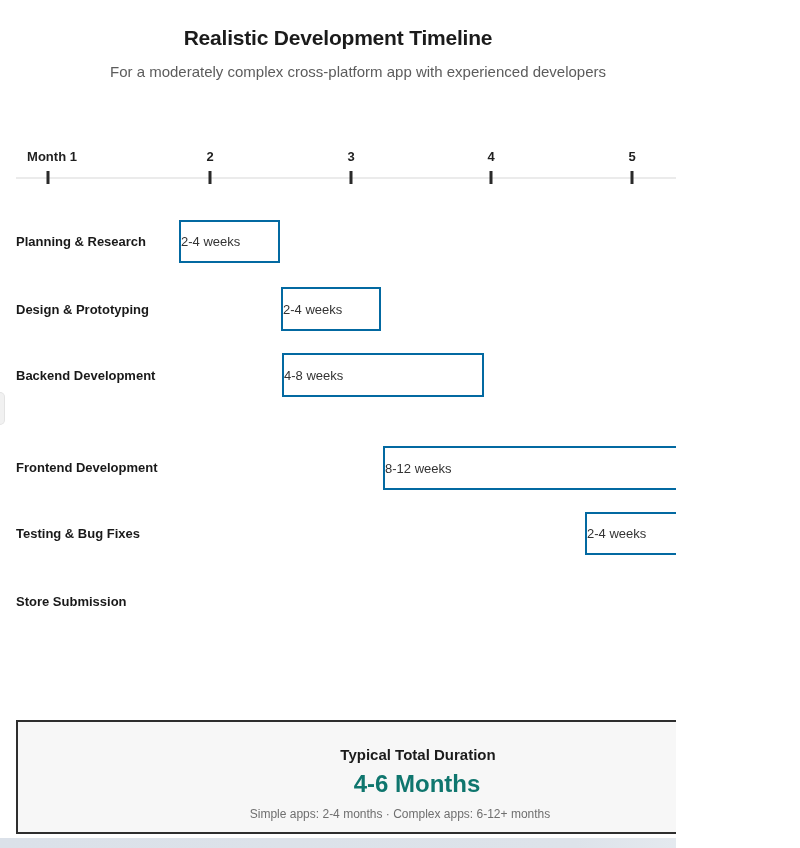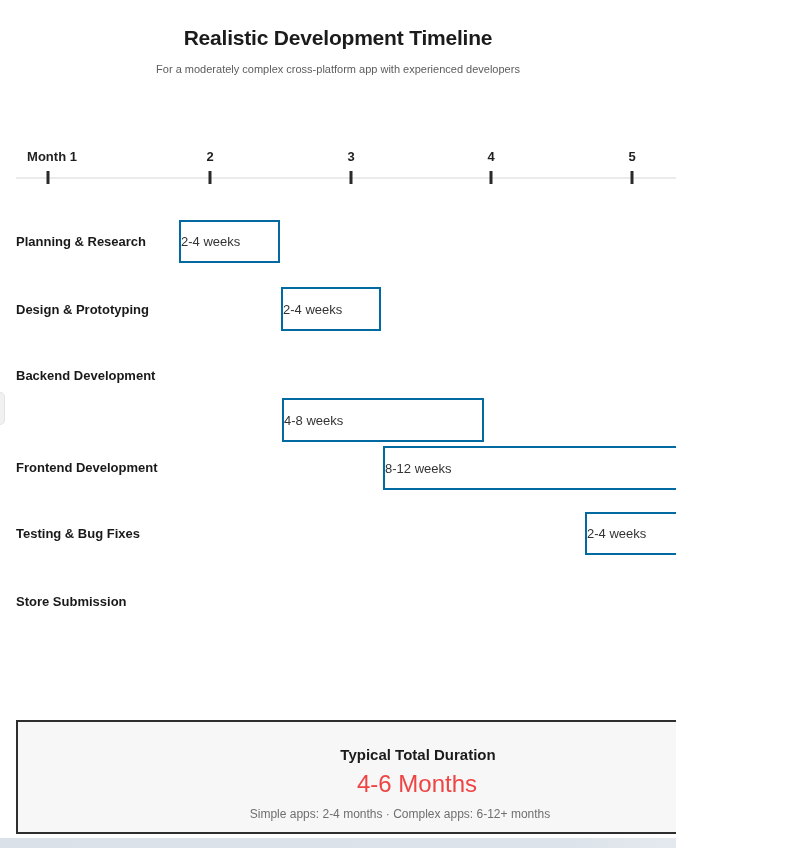--- a/index.html
+++ b/index.html
@@ -8,21 +8,21 @@
     position: relative; width: 676px; height: 848px;
     background: #ffffff; overflow: hidden;
   }
   .page-title {
     position: absolute; top: 26px; left: 0; width: 100%;
     text-align: center; font-size: 21px; font-weight: 700;
     color: #1b1b1b; letter-spacing: -0.2px;
   }
   .page-subtitle {
     position: absolute; top: 63px; left: 0; width: 100%;
-    text-align: center; font-size: 11px; color: #5c5c5c;
+    text-align: center; font-size: 15px; color: #5c5c5c; padding-left: 20px;
   }
   .axis-label {
     position: absolute; top: 149px; transform: translateX(-50%);
     font-size: 13px; font-weight: 700; color: #1f1f1f; white-space: nowrap;
   }
   .axis-line {
     position: absolute; left: 16px; top: 177px; width: 768px; height: 2px;
     background: #ebebeb;
   }
   .axis-tick {
@@ -43,21 +43,21 @@
     position: absolute; left: 193px; top: 409px;
     font-size: 12px; font-style: italic; color: #979797; white-space: nowrap;
   }
   .phase-note .note-arrow { font-style: normal; margin-right: 4px; }
   .summary-box {
     position: absolute; left: 16px; top: 720px; width: 768px; height: 114px;
     box-sizing: border-box; border: 2px solid #2e2e2e; background: #f7f7f7;
     text-align: center;
   }
   .summary-title { margin-top: 24px; font-size: 15px; font-weight: 700; color: #1b1b1b; padding-left: 36px; }
-  .summary-value { margin-top: 7px; font-size: 24px; font-weight: 400; color: #ef4444; margin-left: 34px; }
+  .summary-value { margin-top: 7px; font-size: 24px; font-weight: 700; color: #0f766e; margin-left: 34px; }
   .summary-detail { margin-top: 9px; font-size: 12px; color: #6f6f6f; }
   .bottom-band {
     position: absolute; left: 0; top: 838px; width: 800px; height: 10px;
     background: linear-gradient(to right, #dbe1e9 0%, #dde3ea 72%, #edf1f5 100%);
   }
   .edge-sliver {
     position: absolute; left: 0; top: 392px; width: 5px; height: 33px;
     box-sizing: border-box; background: #f1f1f1;
     border: 1px solid #e3e3e3; border-left: none; border-radius: 0 5px 5px 0;
   }
@@ -89,21 +89,21 @@
   <div class="phase-bar" style="left:179px; top:220px; width:101px; height:43px;">
     <span class="bar-text">2-4 weeks</span>
   </div>
 
   <div class="phase-label" style="top:302px;">Design &amp; Prototyping</div>
   <div class="phase-bar" style="left:281px; top:287px; width:100px; height:44px;">
     <span class="bar-text">2-4 weeks</span>
   </div>
 
   <div class="phase-label" style="top:368px;">Backend Development</div>
-  <div class="phase-bar" style="left:282px; top:353px; width:202px; height:44px;margin-top:45px;">
+  <div class="phase-bar" style="left:282px; top:353px; width:202px; height:44px;">
     <span class="bar-text">4-8 weeks</span>
   </div>
 
   <div class="phase-label" style="top:460px;">Frontend Development</div>
   <div class="phase-bar" style="left:383px; top:446px; width:303px; height:44px;">
     <span class="bar-text">8-12 weeks</span>
   </div>
 
   <div class="phase-label" style="top:526px;">Testing &amp; Bug Fixes</div>
   <div class="phase-bar" style="left:585px; top:512px; width:99px; height:43px;">

